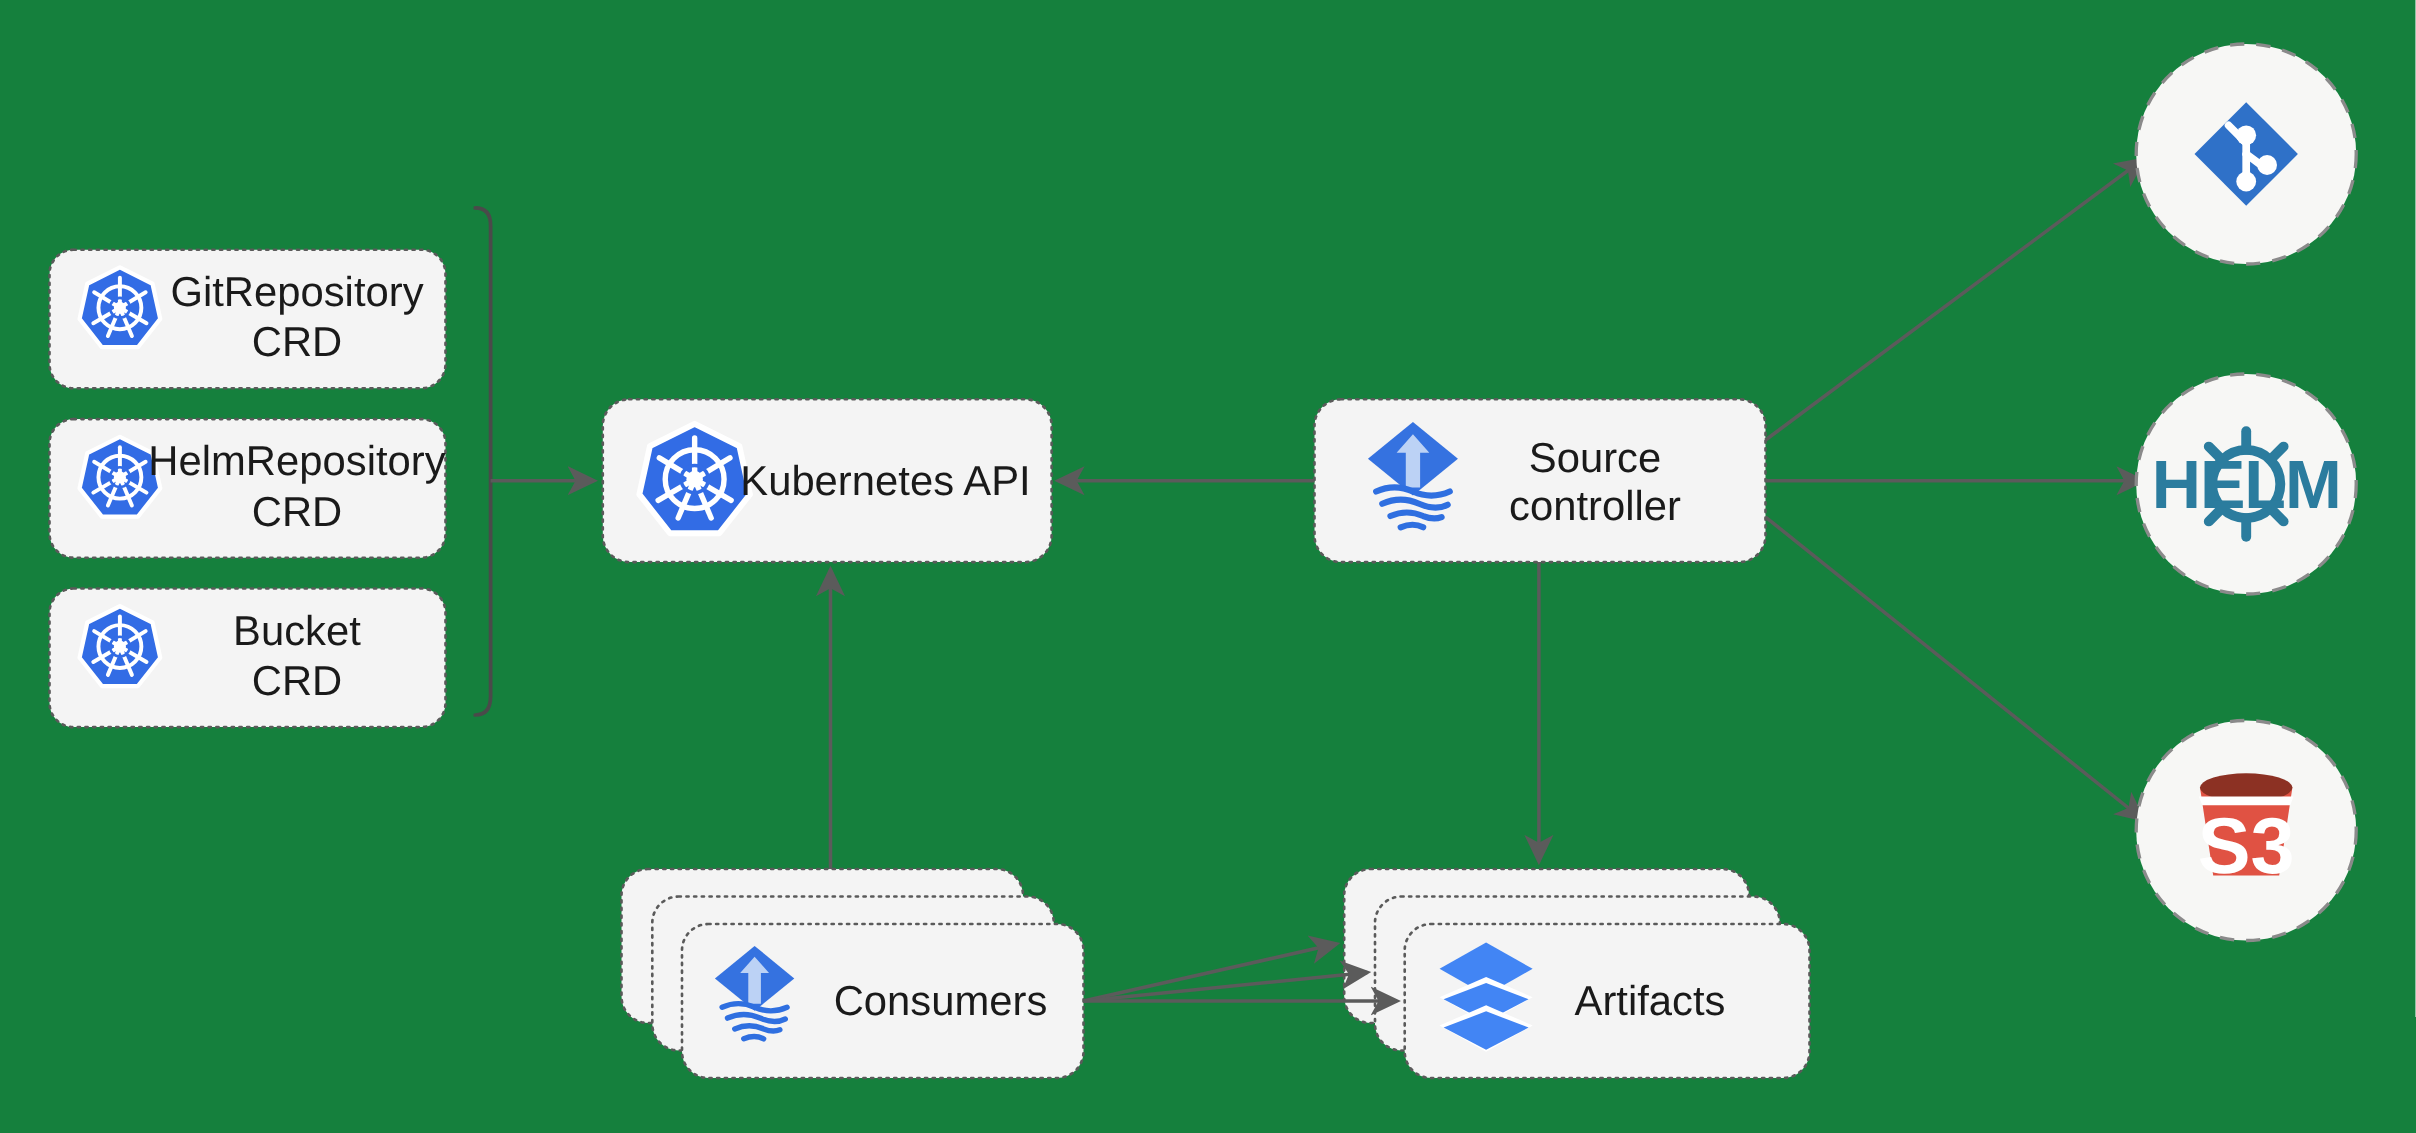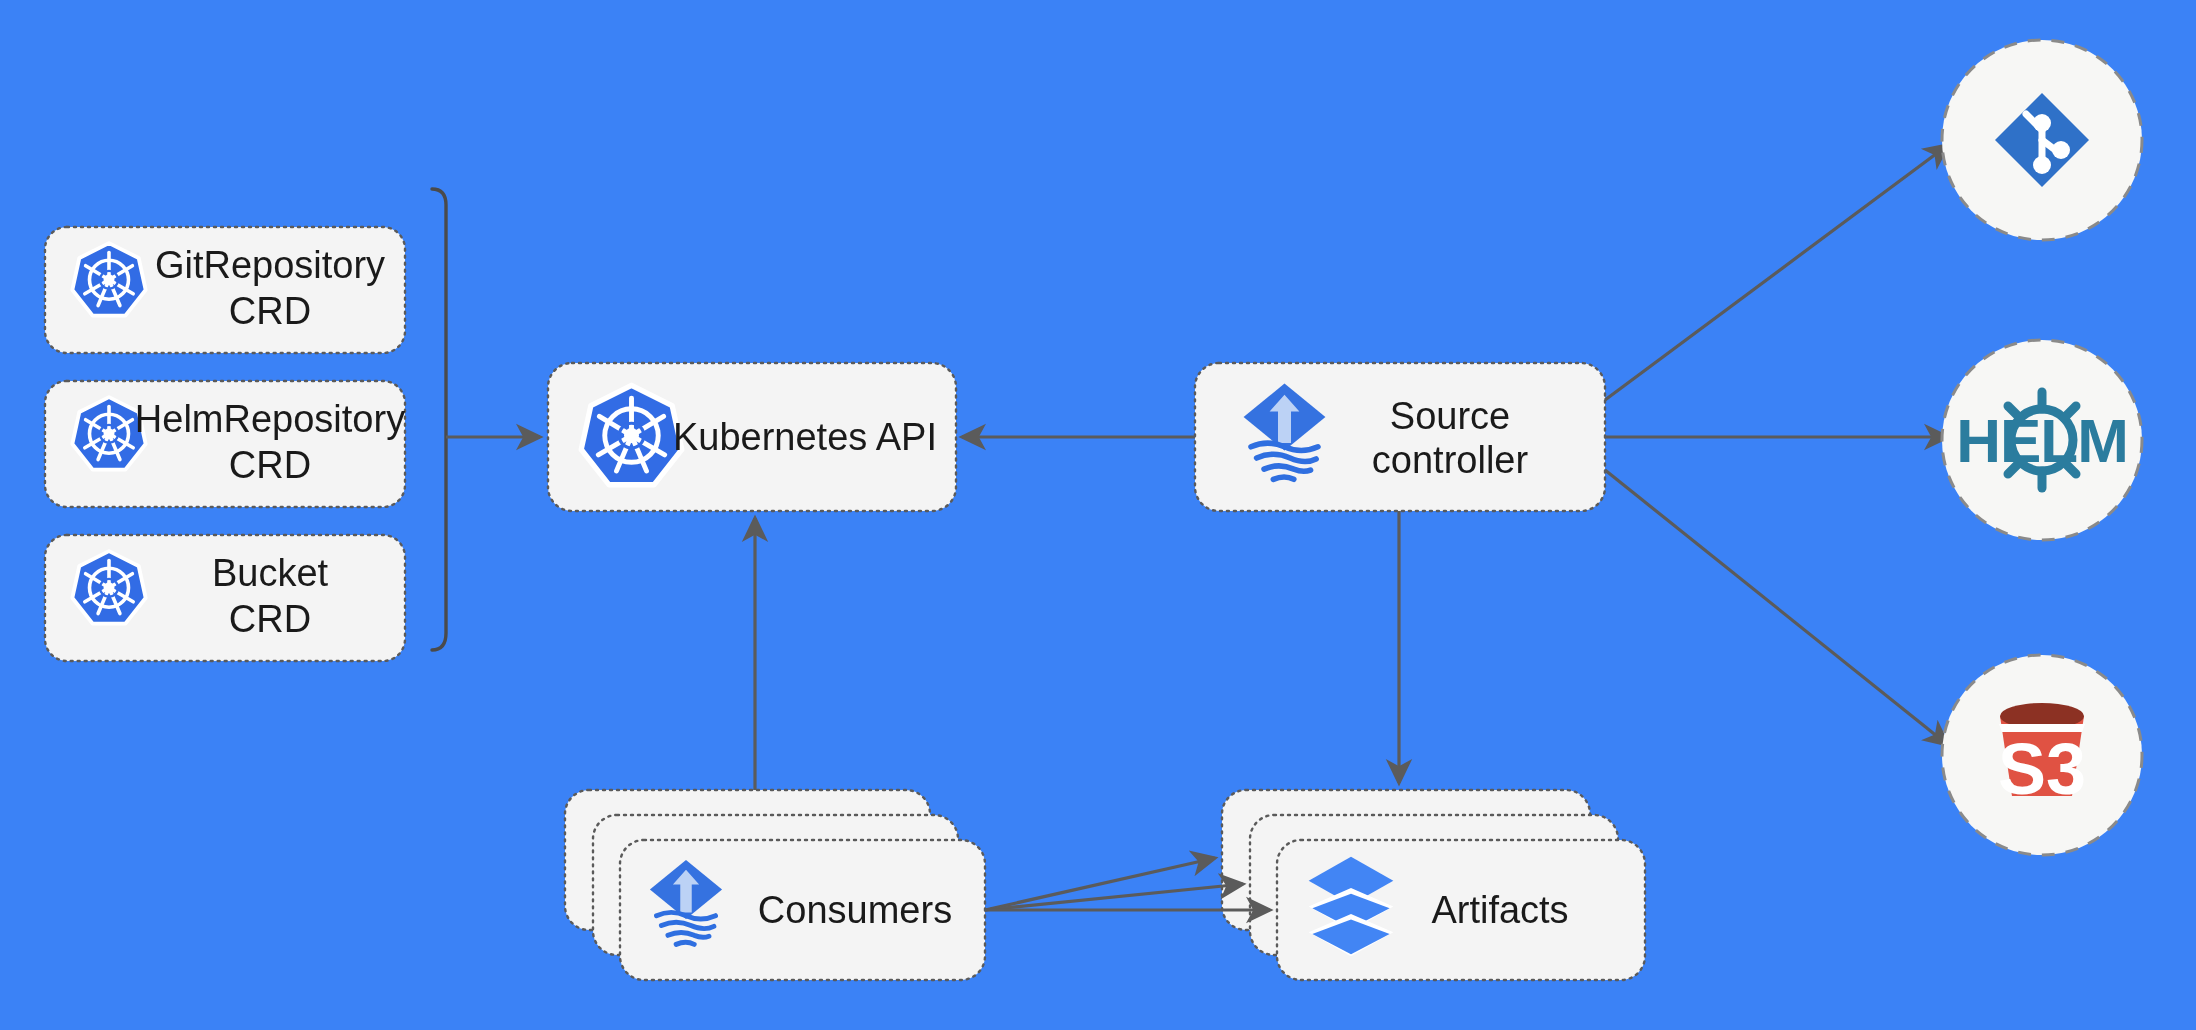--- a/index.html
+++ b/index.html
@@ -10,21 +10,21 @@
   body {
     width: 2196px;
     height: 1030px;
     font-family: "Liberation Sans", sans-serif;
     overflow: hidden;
   }
   #diagram-root {
     position: relative;
     width: 2196px;
     height: 1030px;
-    background: #3b82f6;
+    background: #15803d;
   }
   svg.canvas {
     position: absolute;
     top: 0;
     left: 0;
     width: 2196px;
     height: 1030px;
   }
   .node-label {
     font-family: "Liberation Sans", sans-serif;

